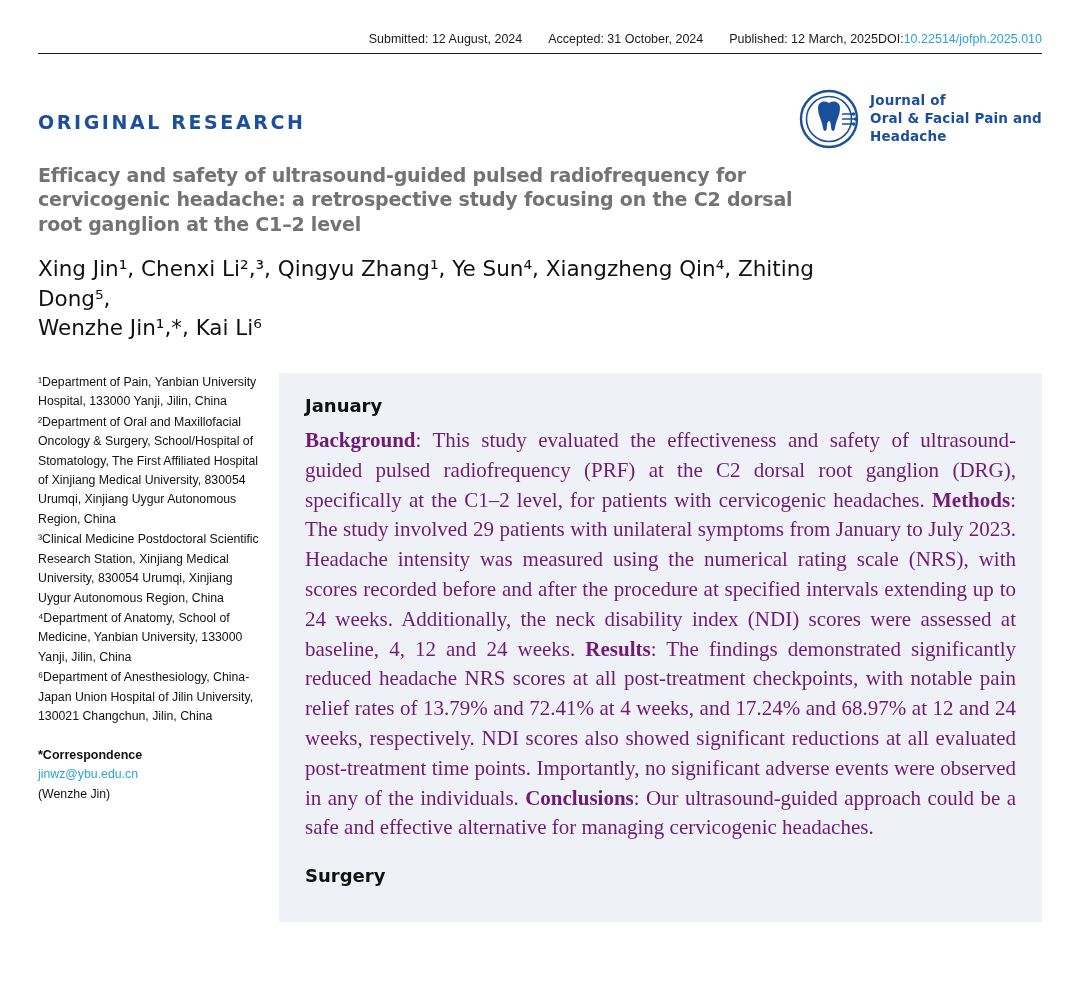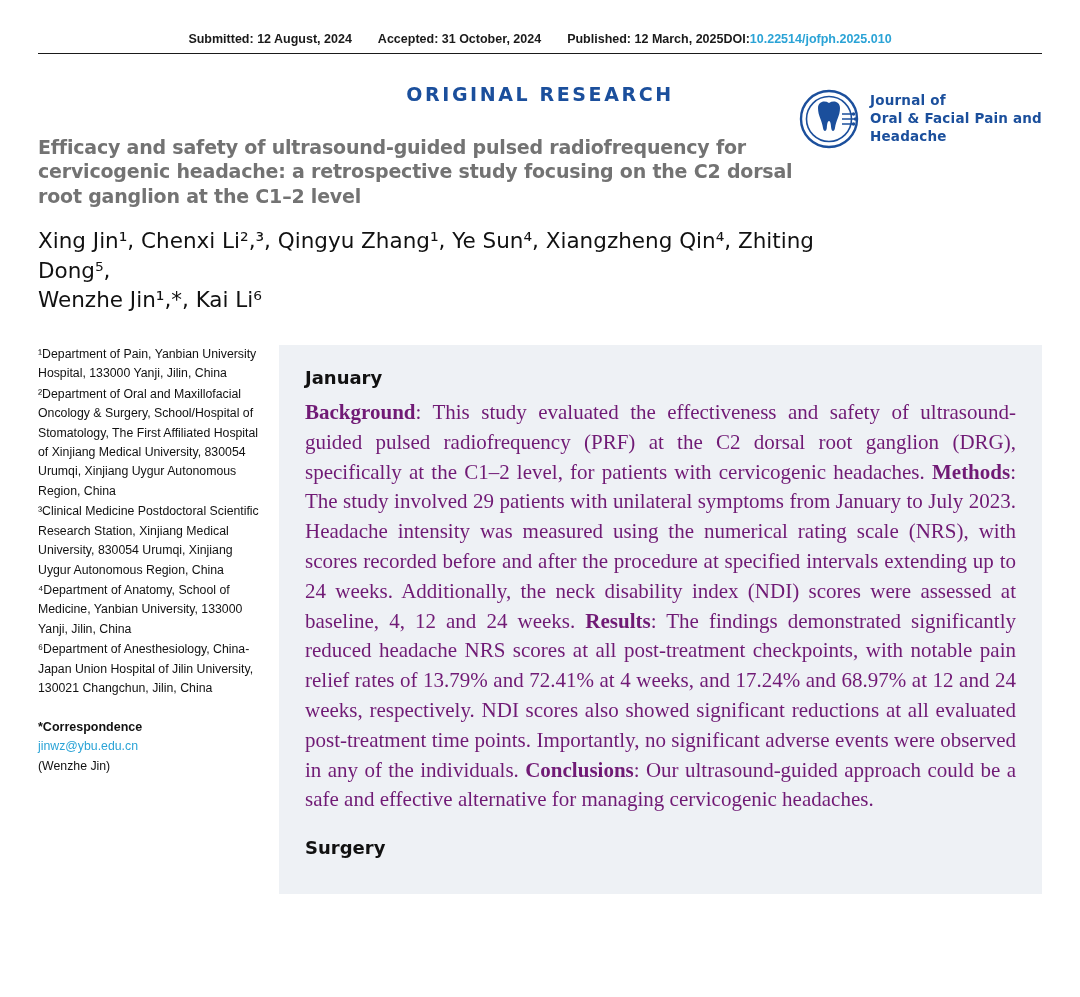--- a/index.html
+++ b/index.html
@@ -20,27 +20,26 @@
     width: 1080px;
     height: 997px;
     box-sizing: border-box;
     padding: 0 38px;
   }
 
   
   .meta-bar {
     display: flex;
     align-items: flex-end;
-    justify-content: center;
+    justify-content: flex-end;
     font-size: 12.5px;
     color: #1a1a1a;
     padding-top: 32px;
     padding-bottom: 7px;
     border-bottom: 1.6px solid #1a1a1a;
-    font-weight: bold;
   }
   .meta-left {
     display: flex;
     gap: 26px;
   }
   .meta-left span { white-space: nowrap; }
   .meta-right { white-space: nowrap; }
   .doi-link { color: #2aa3d6; text-decoration: none; }
 
   
@@ -61,27 +60,26 @@
     font-family: "DejaVu Sans", sans-serif;
     font-weight: bold;
     font-size: 13.5px;
     line-height: 1.32;
     color: #1b4f9c;
     letter-spacing: 0.2px;
   }
 
   
   .section-kicker {
-    margin-top: 29px;
+    margin-top: 57px;
     font-family: "DejaVu Sans", sans-serif;
     font-weight: bold;
     font-size: 19px;
     letter-spacing: 2.6px;
     color: #1b4f9c;
-    text-align: center;
   }
   .title {
     margin-top: 30px;
     font-family: "DejaVu Sans", sans-serif;
     font-weight: bold;
     font-size: 19px;
     line-height: 1.28;
     letter-spacing: -0.2px;
     color: #737373;
     max-width: 760px;

